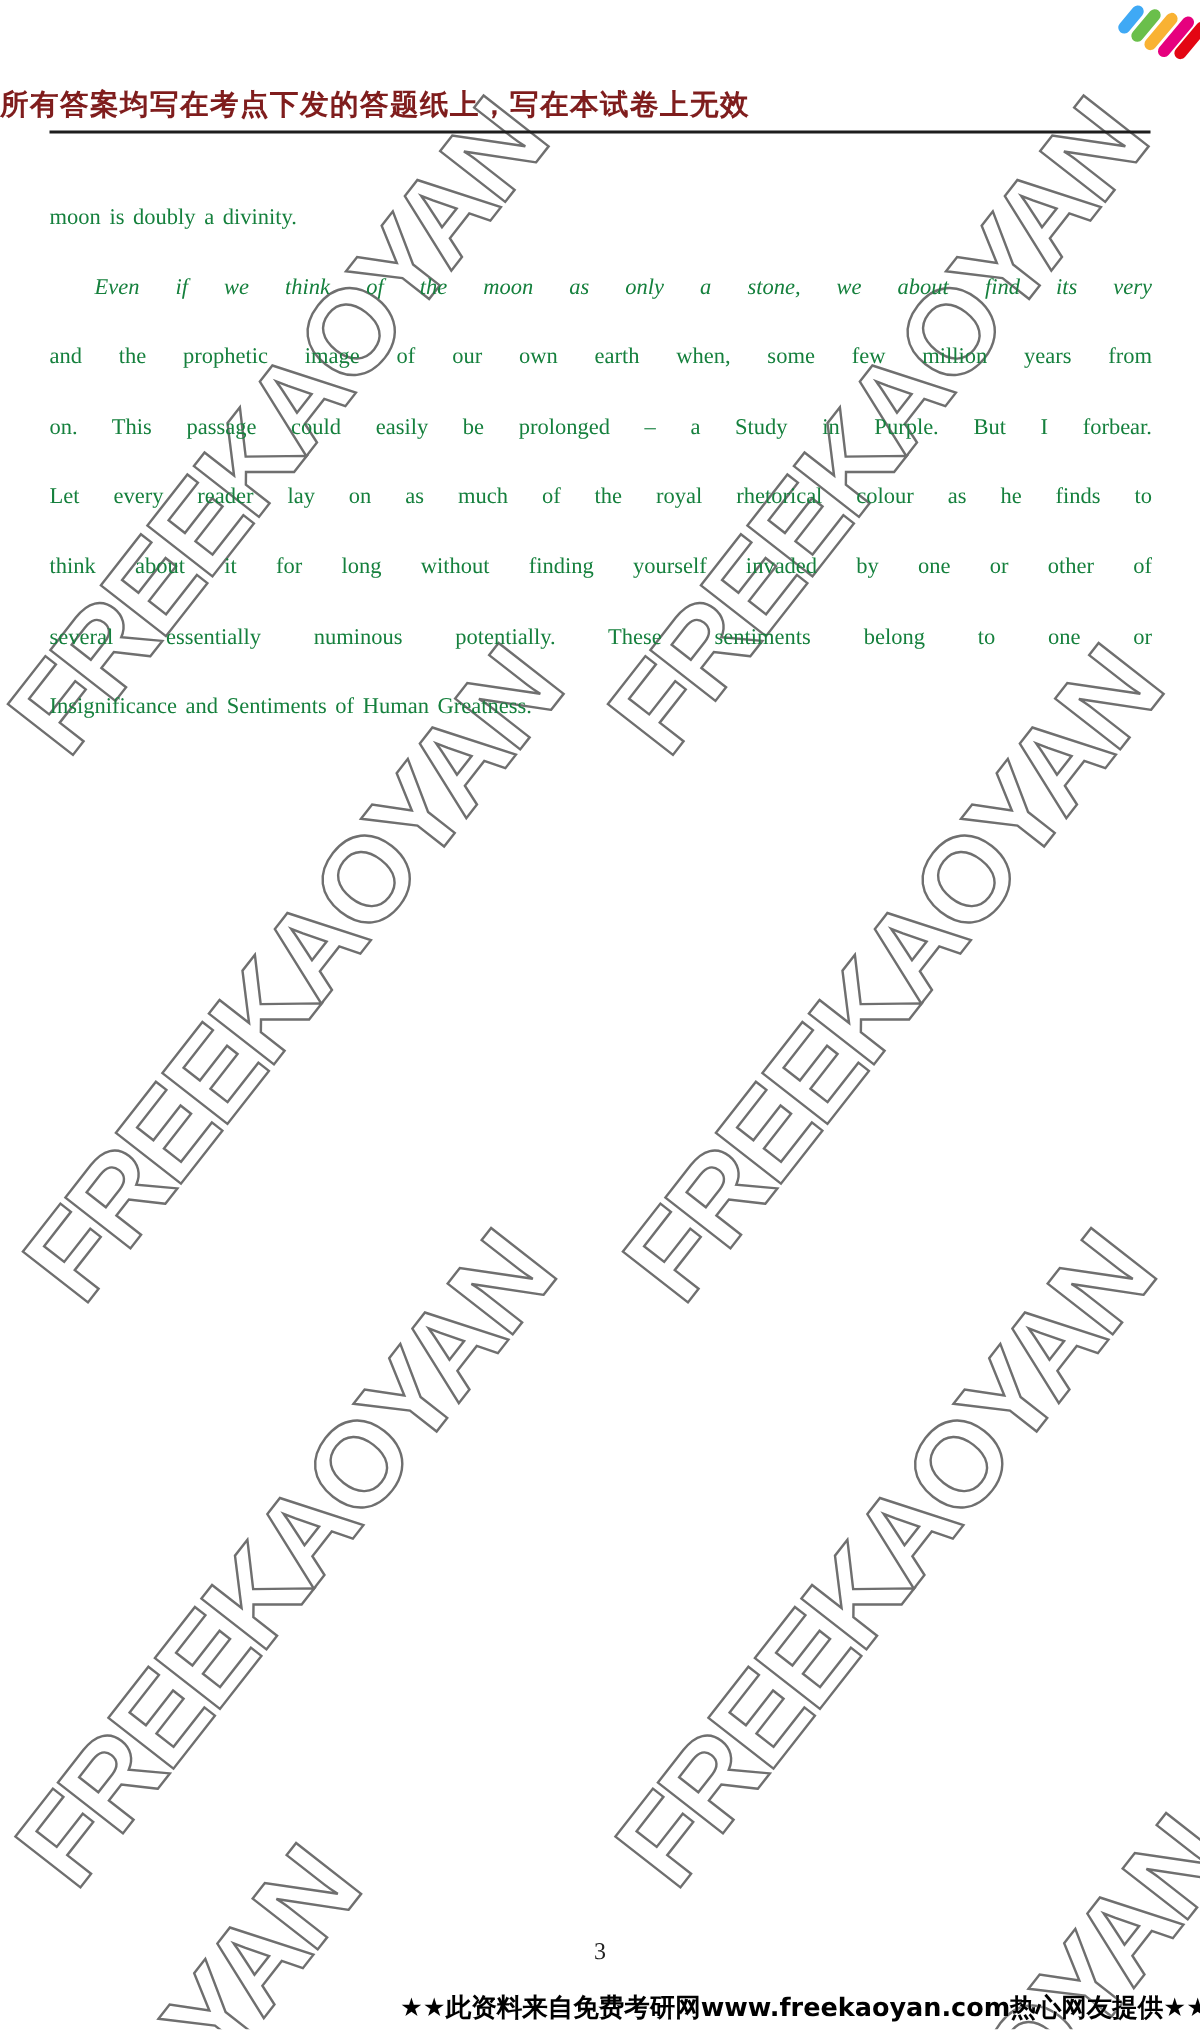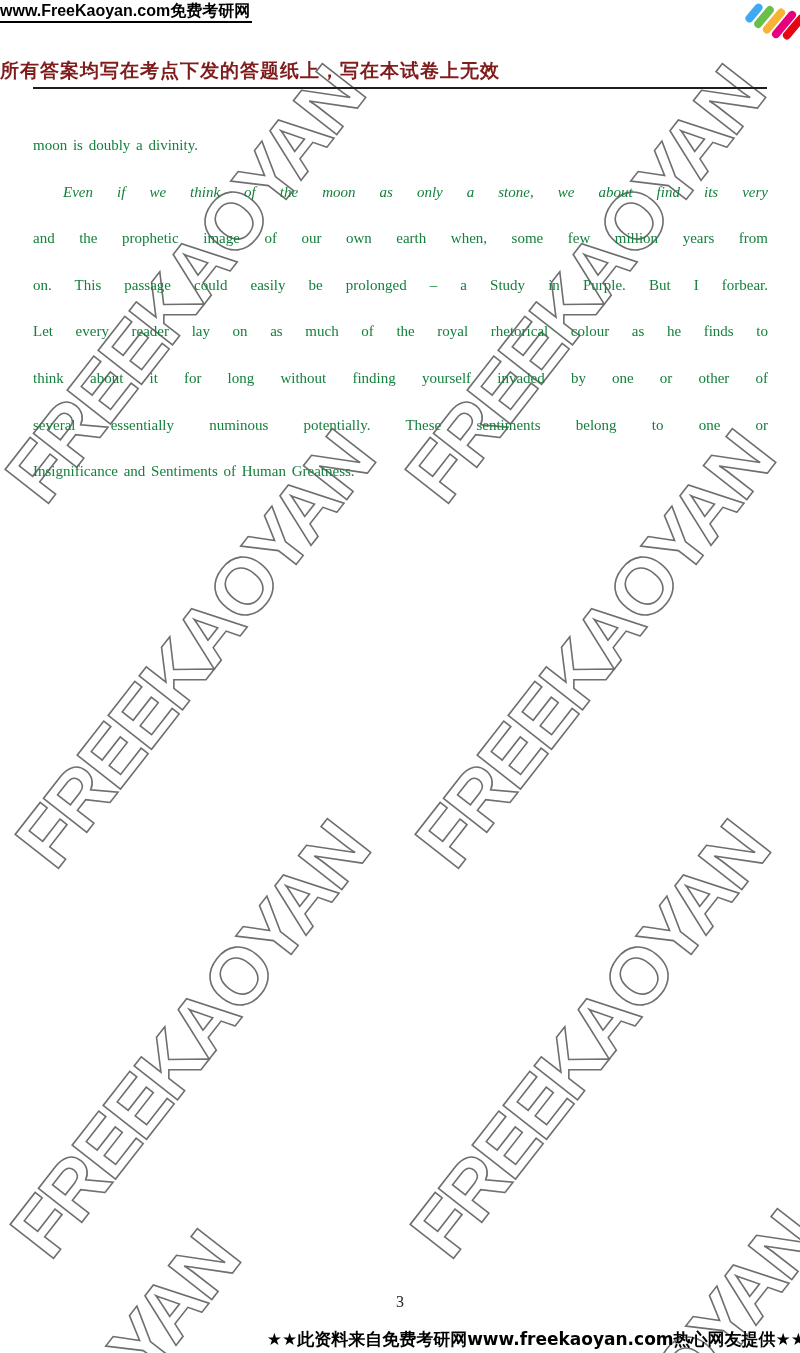--- a/index.html
+++ b/index.html
@@ -108,21 +108,20 @@
 
   <div class="wm" style="left:185px;top:285px;">FREEKAOYAN</div>
   <div class="wm" style="left:585px;top:285px;">FREEKAOYAN</div>
   <div class="wm" style="left:195px;top:650px;">FREEKAOYAN</div>
   <div class="wm" style="left:595px;top:650px;">FREEKAOYAN</div>
   <div class="wm" style="left:190px;top:1040px;">FREEKAOYAN</div>
   <div class="wm" style="left:590px;top:1040px;">FREEKAOYAN</div>
   <div class="wm" style="left:60px;top:1450px;">FREEKAOYAN</div>
   <div class="wm" style="left:640px;top:1430px;">FREEKAOYAN</div>
 
-  <div class="site-header">www.FreeKaoyan.com免费考研网</div>
 
   <div class="logo">
     <span class="stripe" style="background: rgb(63, 169, 245); height: 22px; margin-top: 2px;"></span>
     <span class="stripe" style="background: rgb(106, 191, 75); height: 26px; margin-top: 4px;"></span>
     <span class="stripe" style="background: rgb(249, 178, 51); height: 30px; margin-top: 6px;"></span>
     <span class="stripe" style="background: rgb(230, 0, 126); height: 33px; margin-top: 8px;"></span>
     <span class="stripe" style="background: rgb(227, 6, 19); height: 30px; margin-top: 12px;"></span>
   </div>
 
   <div class="notice">所有答案均写在考点下发的答题纸上，写在本试卷上无效</div>

